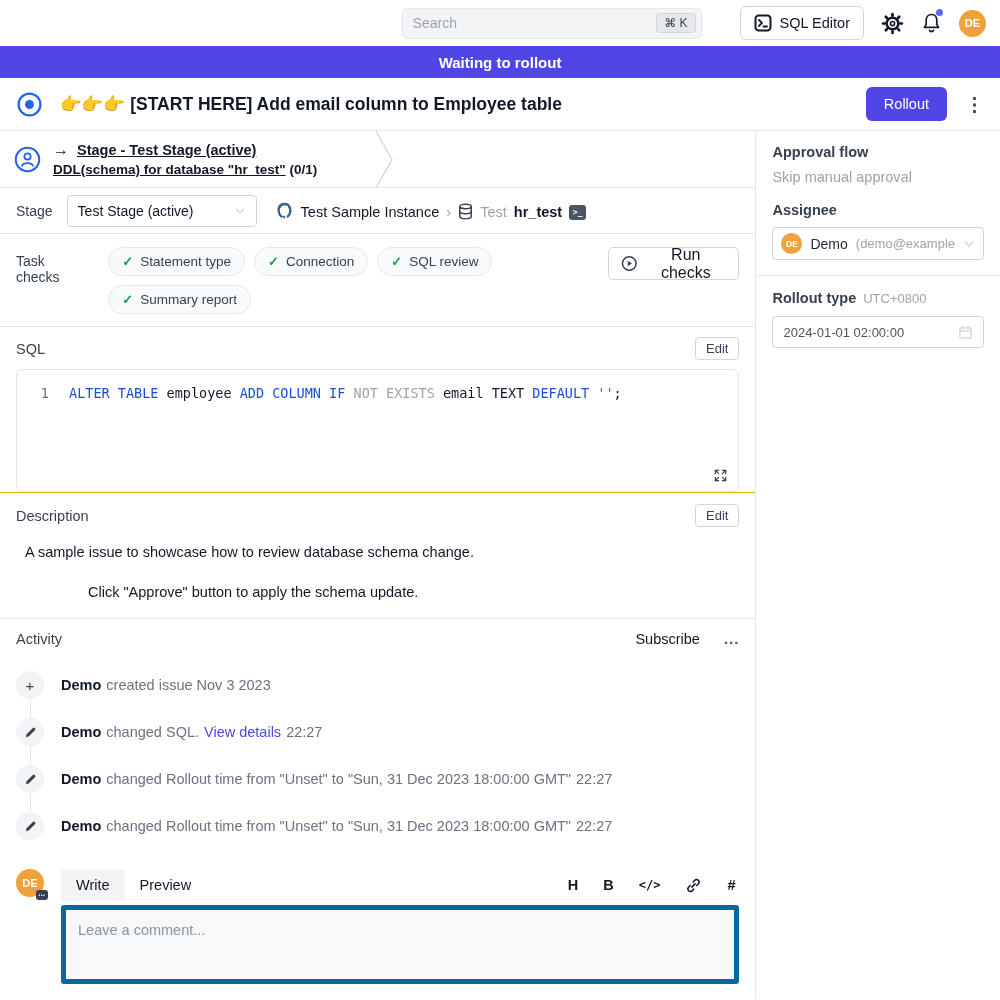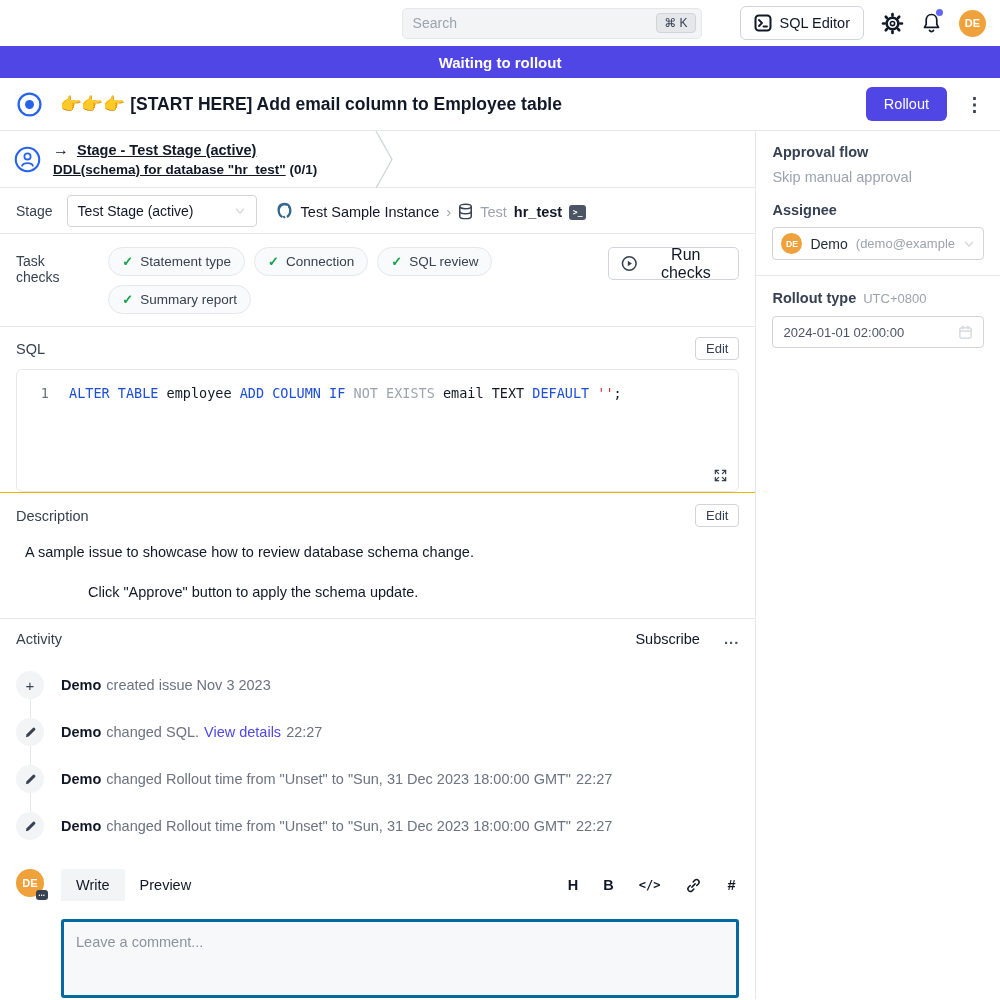--- a/index.html
+++ b/index.html
@@ -108,21 +108,21 @@
   .bubble-badge { position:absolute; right:-4px; bottom:-3px; width:12px; height:10px; background:#374151;
     border-radius:3px; color:#fff; font-size:5px; display:flex; align-items:center; justify-content:center;
     letter-spacing:.5px; }
   .c-editor { flex:1; margin-left:17px; }
   .c-tabs { display:flex; align-items:center; }
   .c-tab { font-size:14.5px; padding:8px 15px; cursor:pointer; color:#111827; }
   .c-tab.active { background:#f3f4f6; border-radius:3px 3px 0 0; }
   .fmt-icons { margin-left:auto; display:flex; align-items:center; gap:25px; padding-right:4px; }
   .fmt { font-size:14.5px; font-weight:bold; color:#111827; cursor:pointer; }
   .fmt.mono { font-family:"DejaVu Sans Mono", monospace; font-size:12px; }
-  .c-area { margin-top:18px; width:100%; height:79px; background:#f6f8fa; border:3px solid #0369a1; border-radius:3px;
+  .c-area { margin-top:4px; width:100%; height:79px; background:#f6f8fa; border:5px solid #0369a1; border-radius:3px;
     padding:12px; font-size:14.5px; font-family:"Liberation Sans", sans-serif; color:#374151; resize:none; outline:none; }
   .c-area::placeholder { color:#8b949e; }
 
   .side-h { font-size:14.5px; font-weight:600; color:#374151; }
   .side-muted { font-size:14.5px; color:#9ca3af; margin-top:9px; }
   .assignee-block { margin-top:17px; }
   .assignee-select { margin-top:9px; height:33px; border:1px solid #d1d5db; border-radius:4px; display:flex;
     align-items:center; padding:0 8px; gap:8px; cursor:pointer; }
   .mini-avatar { width:21px; height:21px; border-radius:50%; background:#efa23b; color:#fff; font-size:8.5px;
     font-weight:bold; display:flex; align-items:center; justify-content:center; flex:none; }

